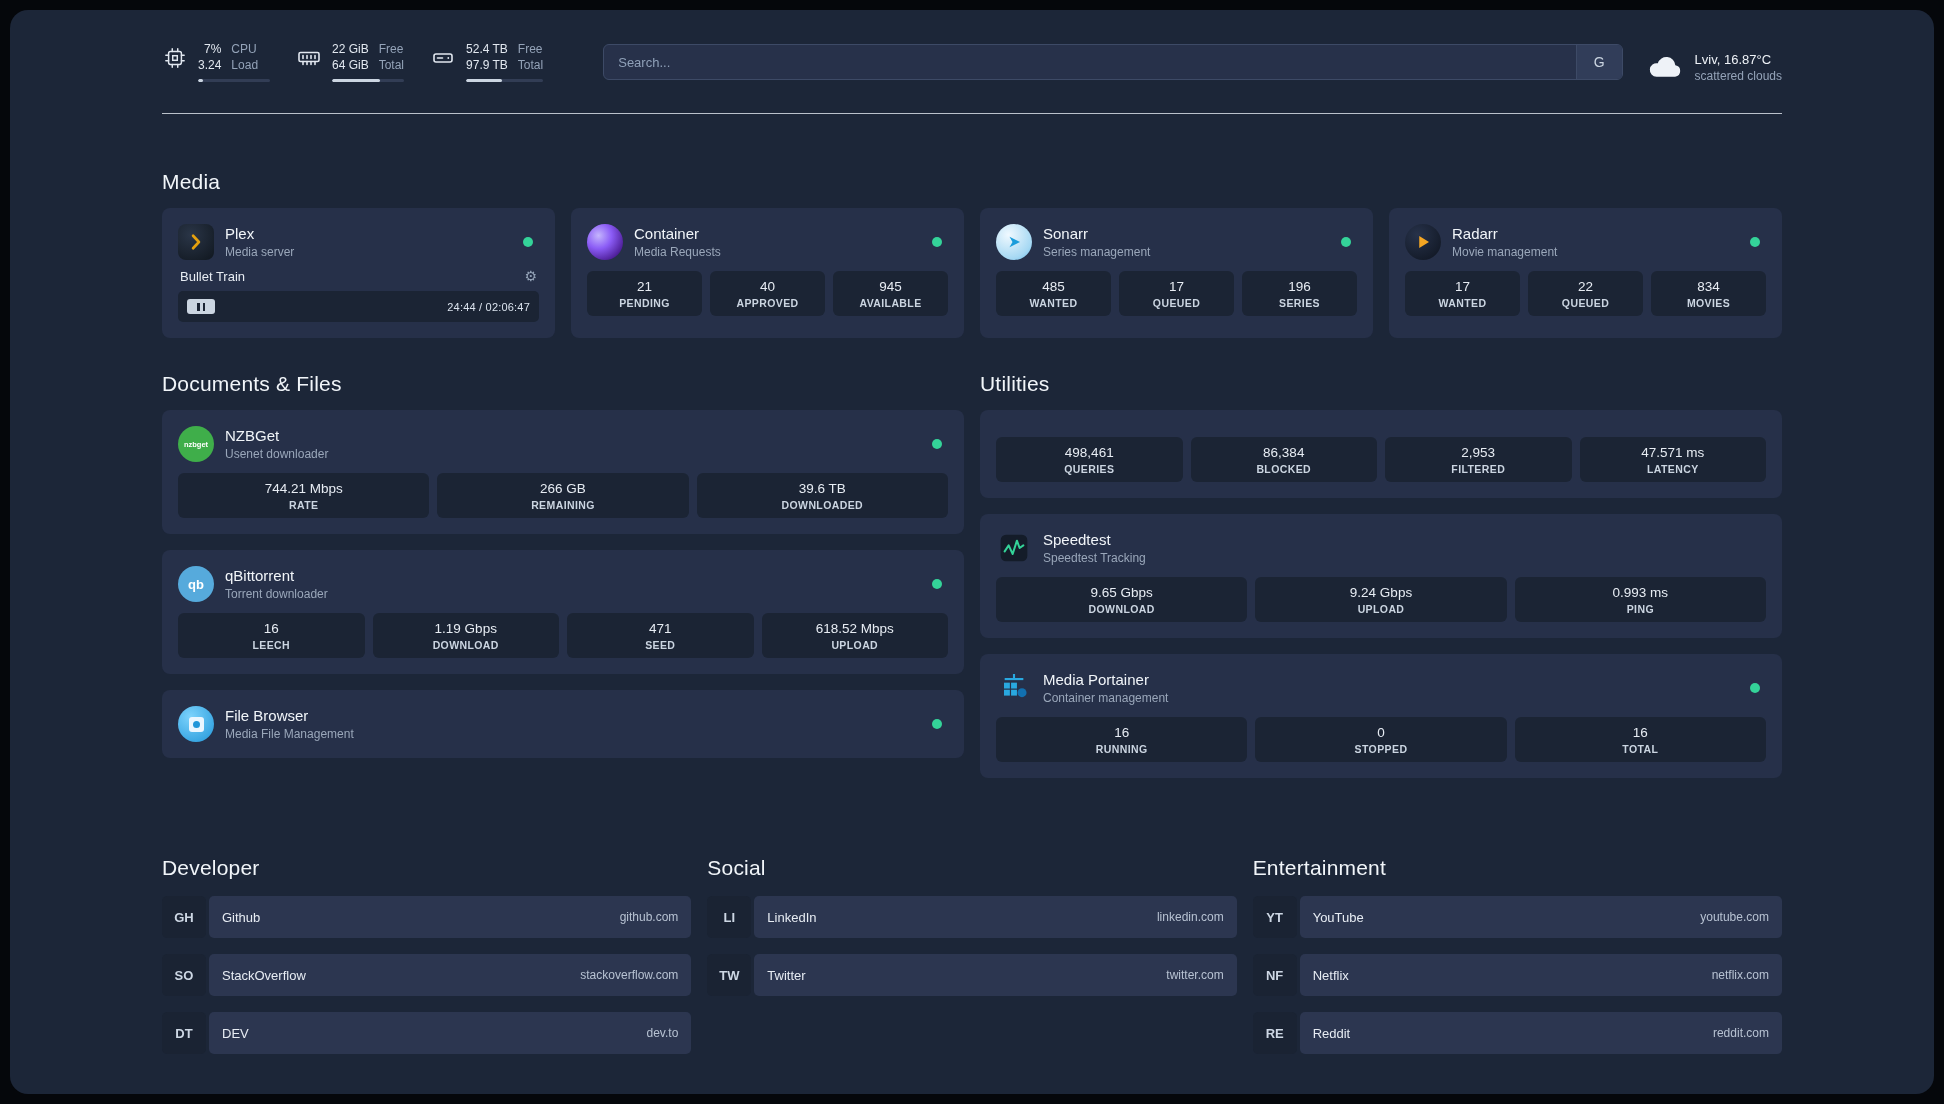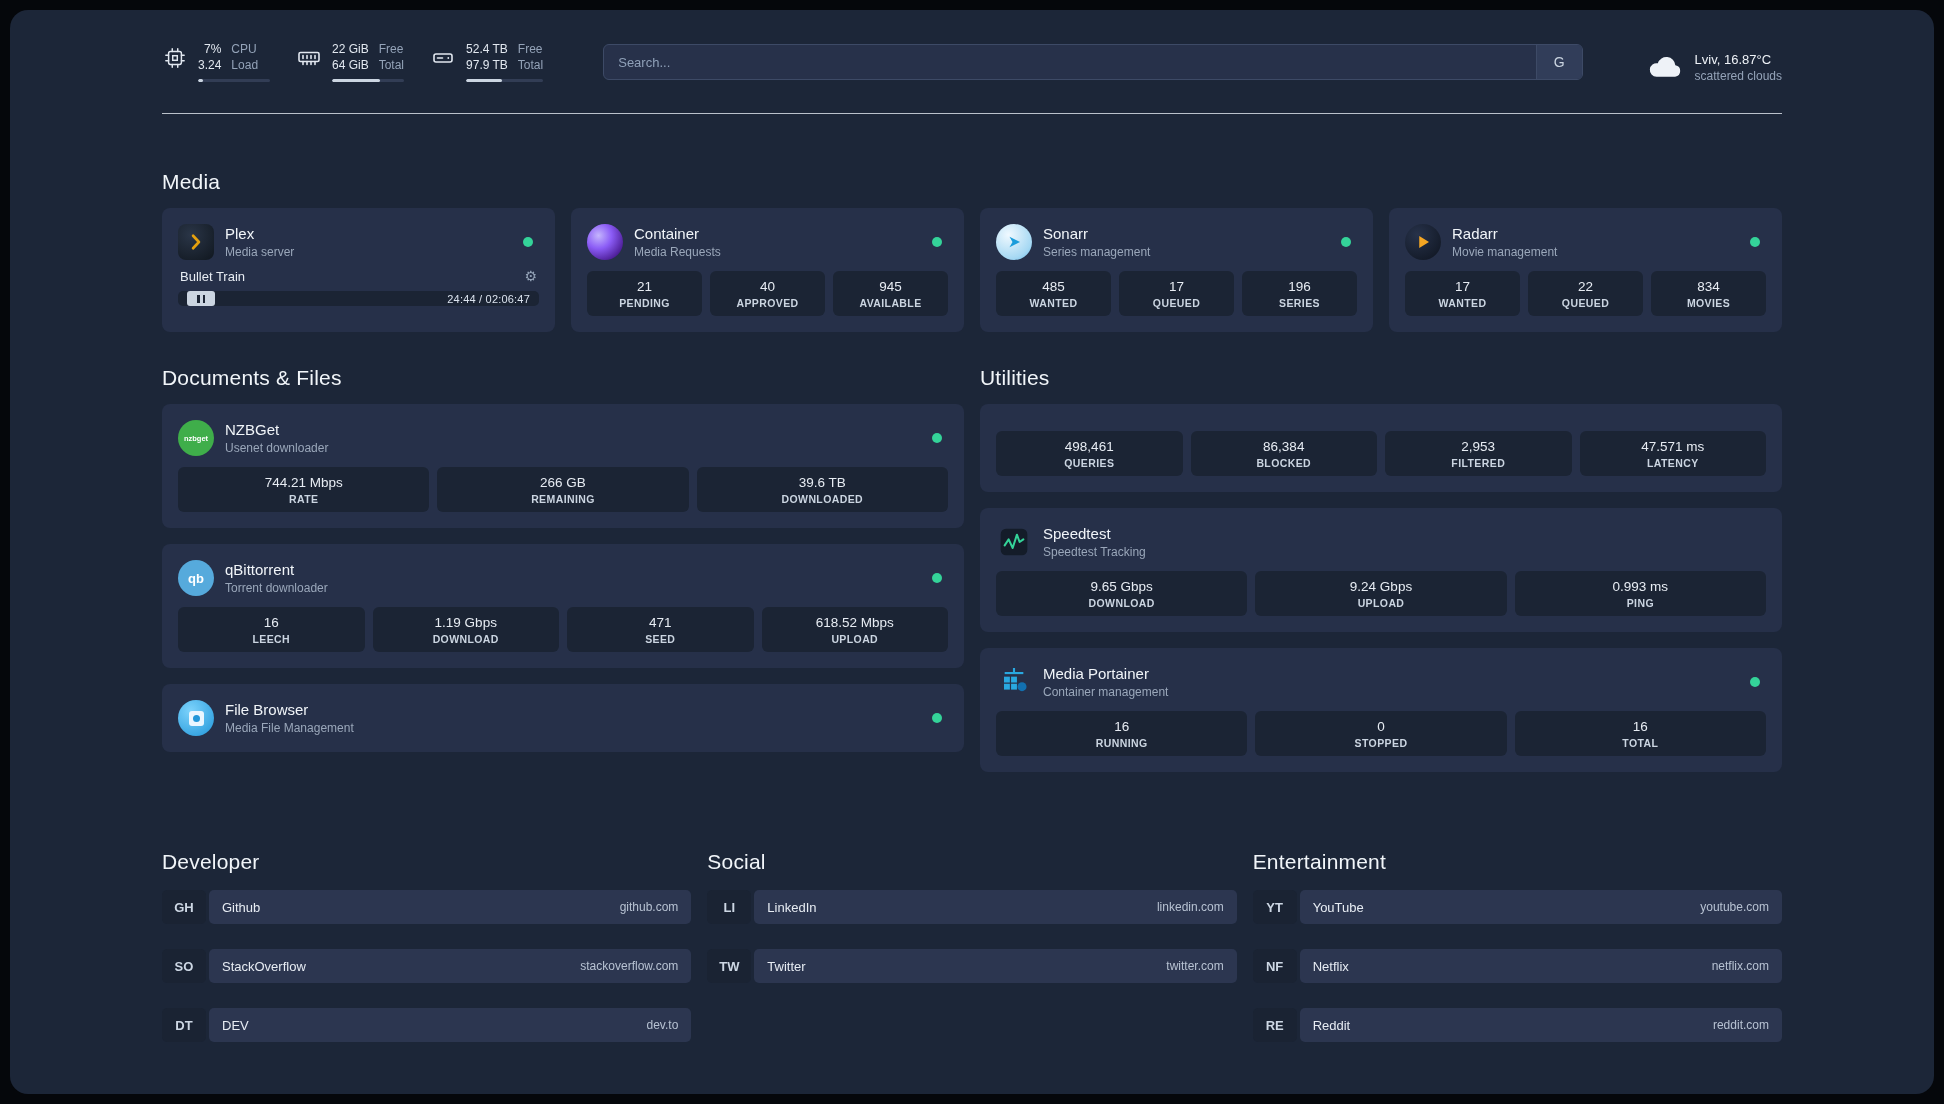--- a/index.html
+++ b/index.html
@@ -11,21 +11,21 @@
   
   .topbar { display:flex; align-items:flex-start; margin-top:32px; }
   .res { display:flex; flex-direction:column; margin-right:26px; }
   .res-top { display:flex; align-items:center; gap:10px; }
   .res-icon { width:26px; display:flex; justify-content:center; }
   .res-vals { text-align:right; font-size:12px; line-height:1.3; color:#e2e8f0; }
   .res-labels { font-size:12px; line-height:1.3; color:#94a3b8; }
   .res-bar { height:3px; margin:6px 0 0 36px; background:#323d55; border-radius:2px; overflow:hidden; min-width:72px; }
   .res-bar-fill { height:100%; background:#cbd5e1; border-radius:2px; }
 
-  .searchwrap { flex:1; margin:2px 64px 0 34px; height:36px; display:flex; background:#27314a; border:1px solid #3d4a66; border-radius:6px; overflow:hidden; }
+  .searchwrap { flex:1; margin:2px 24px 0 34px; height:36px; display:flex; background:#27314a; border:1px solid #3d4a66; border-radius:6px; overflow:hidden; }
   .searchwrap input { flex:1; background:transparent; border:none; outline:none; color:#e2e8f0; font-size:13px; padding:0 14px; font-family:"Liberation Sans", sans-serif; }
   .searchwrap input::placeholder { color:#8fa0b8; }
   .g-btn { width:46px; display:flex; align-items:center; justify-content:center; background:#313d59; border-left:1px solid #3d4a66; color:#cbd5e1; font-size:14px; cursor:pointer; }
 
   .weather { display:flex; align-items:center; gap:12px; margin-top:10px; }
   .weather-txt .w1 { font-size:13px; color:#eef2f7; }
   .weather-txt .w2 { font-size:12px; color:#94a3b8; margin-top:2px; }
 
   .divider { height:1px; background:rgba(226,232,240,.8); margin-top:30px; }
 
@@ -62,29 +62,29 @@
   .qb-bg { background:#56aadc; }
   .qb-txt { color:#fff; font-size:13px; font-weight:700; }
   .fb-bg { background:radial-gradient(circle at 35% 30%, #7dd3fc, #2196d9); }
   .fb-glyph { width:15px; height:15px; background:#eaf6ff; border-radius:3px; position:relative; }
   .fb-glyph::after { content:""; position:absolute; left:4px; top:4px; width:7px; height:7px; border-radius:50%; background:#2196d9; }
 
   
   .np-row { display:flex; align-items:flex-start; justify-content:space-between; margin-top:9px; padding:0 2px; }
   .np-title { font-size:13px; color:#e7ecf3; }
   .gear { font-size:14px; color:#94a3b8; cursor:pointer; line-height:1; }
-  .player-bar { margin-top:7px; height:15px; background:#1b2434; border-radius:5px; display:flex; align-items:center; padding:0 9px; }
+  .player-bar { margin-top:7px; height:31px; background:#1b2434; border-radius:5px; display:flex; align-items:center; padding:0 9px; }
   .pause-pill { width:28px; height:15px; background:#cbd5e1; border-radius:3px; display:flex; align-items:center; justify-content:center; gap:3px; cursor:pointer; }
   .pause-pill span { width:2.5px; height:8px; background:#1b2434; display:block; }
   .time { margin-left:auto; font-size:11px; color:#dbe3ee; letter-spacing:.2px; }
 
   
   .bookmarks { display:grid; grid-template-columns:repeat(3, 1fr); gap:16px; margin-top:62px; padding-bottom:40px; }
   .bm-col .section-title { margin-bottom:16px; }
-  .bm-row { display:flex; align-items:stretch; height:34px; margin-bottom:25px; cursor:pointer; }
+  .bm-row { display:flex; align-items:stretch; height:42px; margin-bottom:16px; cursor:pointer; }
   .bm-abbr { width:44px; flex:none; display:flex; align-items:center; justify-content:center; background:#1a2333; border-radius:5px; color:#cdd7e4; font-size:13px; font-weight:600; }
   .bm-bar { flex:1; margin-left:3px; background:#2c3650; border-radius:5px; display:flex; align-items:center; padding:0 13px; }
   .bm-name { font-size:13px; color:#e7ecf3; }
   .bm-url { margin-left:auto; font-size:12px; color:#b7c2d2; }
 </style>
 </head>
 <body>
 
 <div class="page">
 <div class="panel">

